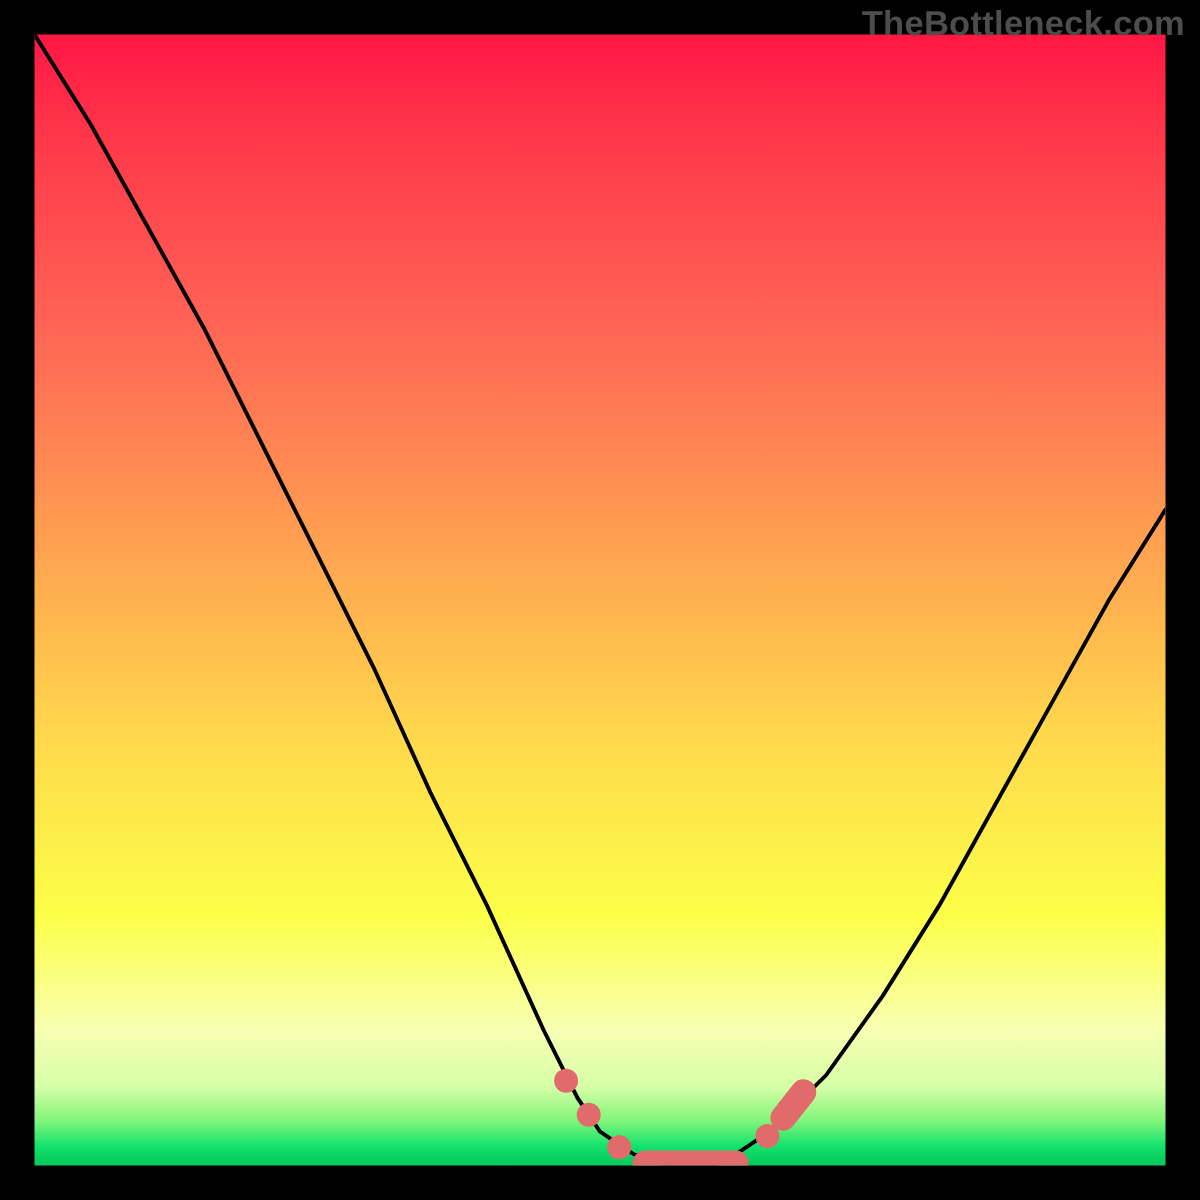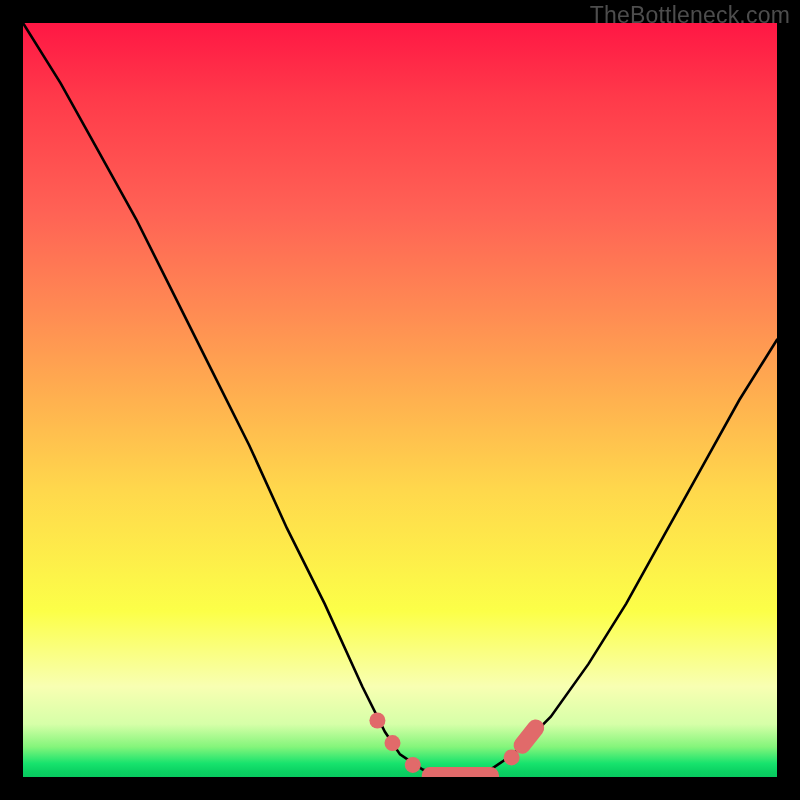--- a/index.html
+++ b/index.html
@@ -40,21 +40,21 @@
       #0ad162 99.3%,
       #08c95f 100%
     );
   }
   .watermark {
     position: absolute;
     top: 2px;
     right: 10px;
     color: #4d4d4d;
     font-size: 23px;
-    font-weight: 400;
+    font-weight: 700;
     letter-spacing: 0.2px;
     user-select: none;
   }
   svg.curve {
     position: absolute;
     left: 0;
     top: 0;
     width: 754px;
     height: 754px;
     pointer-events: none;

